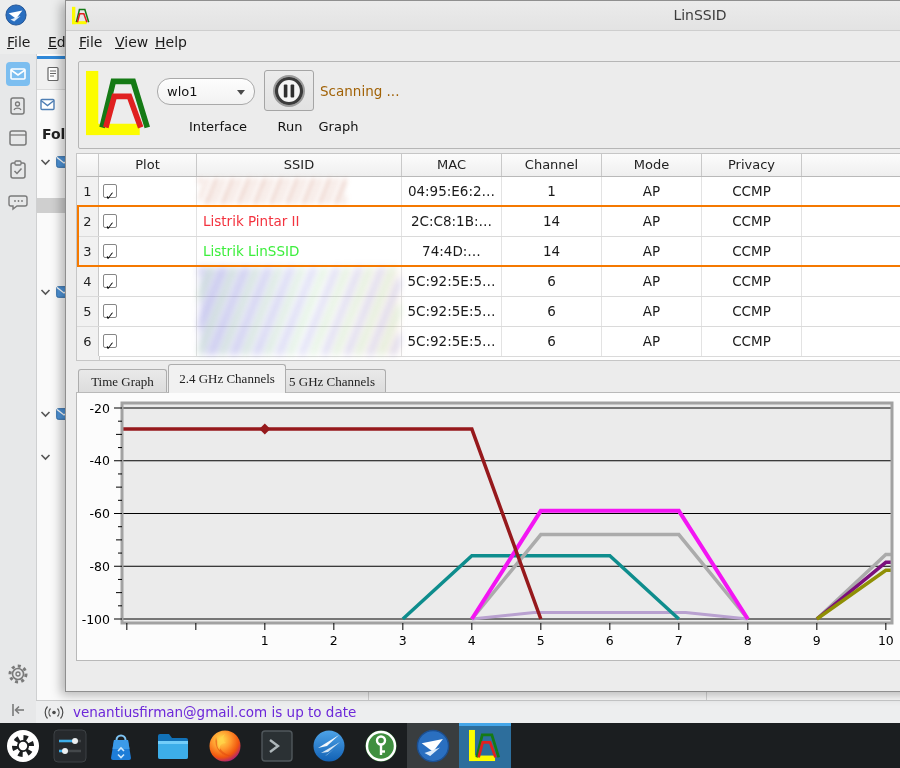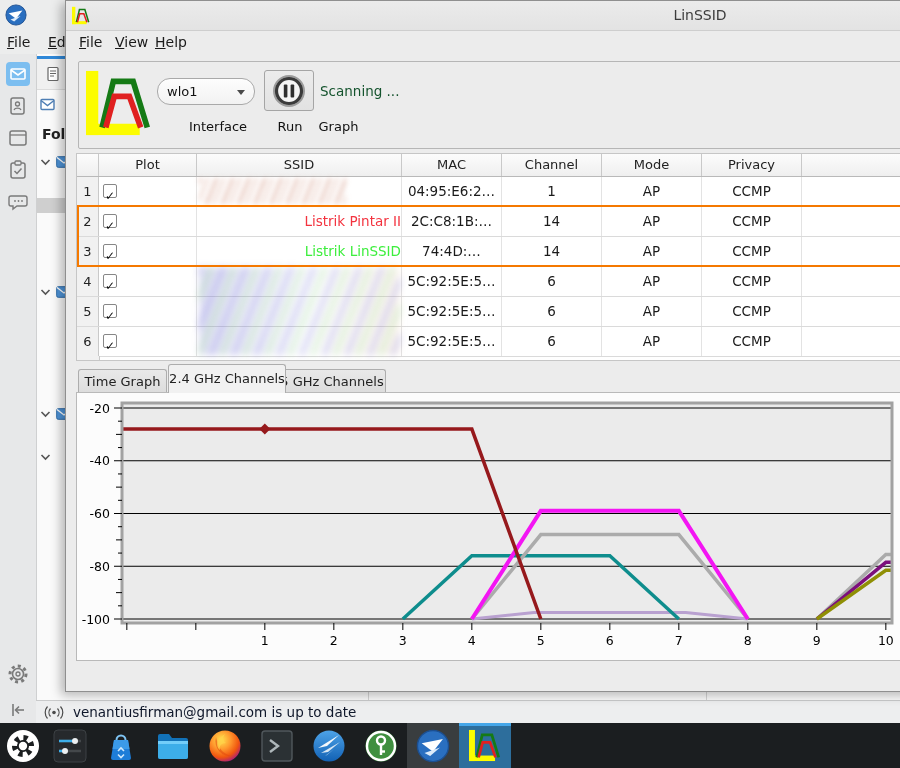--- a/index.html
+++ b/index.html
@@ -23,63 +23,63 @@
   #tb-tabcell{left:0;top:5px;width:120px;height:30px;background:#f0f0f0;border-bottom:1px solid #dcdcdc;}
   .tree-row{position:absolute;left:3px;height:18px;display:flex;align-items:center;gap:5px;}
   #tb-selrow{left:0;width:300px;height:15px;background:#cfcfcf;}
   #tb-folders-hdr{left:5px;font-weight:bold;font-size:14px;color:#222;white-space:nowrap;}
   #tb-registrasi{left:43px;display:flex;align-items:center;gap:6px;font-size:13px;color:#4a4a4a;white-space:nowrap;}
   .folder-glyph{width:15px;height:11px;background:#e8b33d;border:1px solid #c4922a;border-radius:2px;position:relative;}
   .folder-glyph::before{content:"";position:absolute;left:0;top:-3px;width:7px;height:3px;background:#e8b33d;border:1px solid #c4922a;border-bottom:none;border-radius:2px 2px 0 0;}
   #tb-listarea{left:65px;top:686px;width:835px;height:14px;background:#fafafa;}
   .tb-vline{position:absolute;top:0;width:1px;height:14px;background:#d4d4d4;}
   #tb-statusbar{left:36px;top:700px;width:864px;height:23px;background:#edeeef;border-top:1px solid #c9cacb;display:flex;align-items:flex-start;}
-  #tb-status-text{position:absolute;left:37px;top:3px;font-size:13.5px;color:#0f172a;white-space:nowrap;}
+  #tb-status-text{position:absolute;left:37px;top:3px;font-size:13.5px;color:#6d28d9;white-space:nowrap;}
   
   #win{left:65px;top:0;width:1270px;height:692px;background:#ececec;border:1px solid #8f8f8f;
        box-shadow:-4px 3px 10px rgba(0,0,0,.28);box-sizing:border-box;}
   #titlebar{left:0;top:0;width:100%;height:29px;background:linear-gradient(#ebebeb,#e3e3e3);border-bottom:1px solid #cecece;}
   #title-text{left:0;top:6px;width:1268px;text-align:center;font-size:14px;color:#3c3c3c;}
   #title-icon{left:6px;top:5px;}
   #menubar{left:0;top:29px;width:100%;height:25px;}
   .menu-item{position:absolute;top:4px;font-size:14px;color:#1a1a1a;}
   
   #toolbox{left:12px;top:60px;width:1240px;height:86px;border:1px solid #b6b6b6;border-radius:2px;}
   #logo-toolbar{left:7px;top:7px;}
   #iface-combo{left:78px;top:16px;width:98px;height:27px;background:linear-gradient(#fdfdfd,#f2f2f2);
       border:1px solid #a9a9a9;border-radius:13px;box-sizing:border-box;display:flex;align-items:center;}
   #iface-combo span{margin-left:9px;font-size:13px;color:#111;}
   #combo-arrow{position:absolute;right:9px;top:11px;width:0;height:0;border-left:4.5px solid transparent;border-right:4.5px solid transparent;border-top:5px solid #4a4a4a;}
   #run-btn{left:185px;top:8px;width:50px;height:41px;background:linear-gradient(#ececec,#e2e2e2);
       border:1px solid #a5a5a5;border-radius:3px;box-sizing:border-box;display:flex;align-items:center;justify-content:center;}
-  #status-text{left:241px;top:21px;font-size:13.5px;color:#14532d;}
+  #status-text{left:241px;top:21px;font-size:13.5px;color:#a16207;}
   .tool-label{position:absolute;top:57px;font-size:13px;color:#111;text-align:center;}
   
   #table{left:10px;top:152px;width:1250px;height:208px;background:#fff;border:1px solid #c6c6c6;box-sizing:border-box;overflow:hidden;}
   #thead{display:grid;grid-template-columns:22px 98px 205px 100px 100px 100px 100px 1fr;height:22px;
       background:linear-gradient(#fcfcfc,#efefef);border-bottom:1px solid #b9b9b9;}
   #thead div{font-size:13px;color:#222;text-align:center;line-height:22px;border-right:1px solid #c9c9c9;overflow:hidden;}
   .trow{display:grid;grid-template-columns:22px 98px 205px 100px 100px 100px 100px 1fr;height:30px;box-sizing:border-box;border-bottom:1px solid #dadada;}
   .tcell{font-size:13.5px;color:#1a1a1a;text-align:center;line-height:29px;border-right:1px solid #e3e3e3;overflow:hidden;white-space:nowrap;}
   .numcell{background:#f1f1f1;border-right:1px solid #c9c9c9;font-size:13px;color:#222;}
-  .ssidcell{text-align:right;padding-left:6px;}
+  .ssidcell{text-align:left;padding-left:6px;}
   .plotcell{position:relative;}
   .cbx{position:absolute;left:4px;top:7px;width:14px;height:14px;background:#fff;border:1px solid #878787;border-radius:2px;box-sizing:border-box;}
   .cbx::after{content:"✓";position:absolute;left:1px;top:-3px;font-size:12px;font-weight:bold;color:#111;}
   #row-sliver{left:0;top:202px;width:22px;height:6px;background:#f1f1f1;border-right:1px solid #c9c9c9;}
   #sel-rect{left:0px;top:51px;width:1248px;height:62px;box-sizing:border-box;pointer-events:none;z-index:4;}
   .blur-overlay{position:absolute;z-index:2;pointer-events:none;}
   #blur-warm{left:122px;top:24px;width:147px;height:26px;filter:blur(2.5px);
      background:repeating-linear-gradient(112deg,rgba(198,118,92,.42) 0 3px,rgba(238,226,220,.12) 3px 7px,rgba(212,148,126,.32) 7px 10px,rgba(255,255,255,.05) 10px 15px);}
   #blur-cool{left:122px;top:113px;width:201px;height:88px;filter:blur(3.5px);
      background:
        repeating-linear-gradient(112deg,rgba(104,104,214,.34) 0 4px,rgba(255,255,255,0) 4px 10px,rgba(112,196,112,.30) 10px 14px,rgba(255,255,255,0) 14px 21px),
        linear-gradient(100deg,rgba(120,120,210,.25),rgba(255,255,255,0) 55%,rgba(240,200,160,.18));}
   
-  #tabbar{left:10px;top:363px;width:800px;height:29px;}
+  #tabbar{left:10px;top:363px;width:800px;height:29px;font-family:Liberation Serif, serif;}
   .tab{position:absolute;box-sizing:border-box;border:1px solid #adadad;border-bottom:none;
        border-radius:3px 3px 0 0;text-align:center;font-size:13px;color:#222;}
   .tab.inactive{top:5px;height:24px;background:linear-gradient(#e9e9e9,#dcdcdc);line-height:23px;}
   .tab.active{top:0;height:29px;background:#f1f1f1;line-height:28px;z-index:3;}
   #tabpage{left:10px;top:391px;width:1250px;height:269px;background:#fcfcfc;border:1px solid #b9b9b9;box-sizing:border-box;z-index:1;}
   #chart-svg{position:absolute;left:0;top:0;}
   
   #taskbar{left:0;top:723px;width:900px;height:45px;background:#1b1e20;z-index:20;}
   .task-cell{position:absolute;top:0;height:45px;display:flex;align-items:center;justify-content:center;}
   .task-cell.open{background:#393d3f;}

